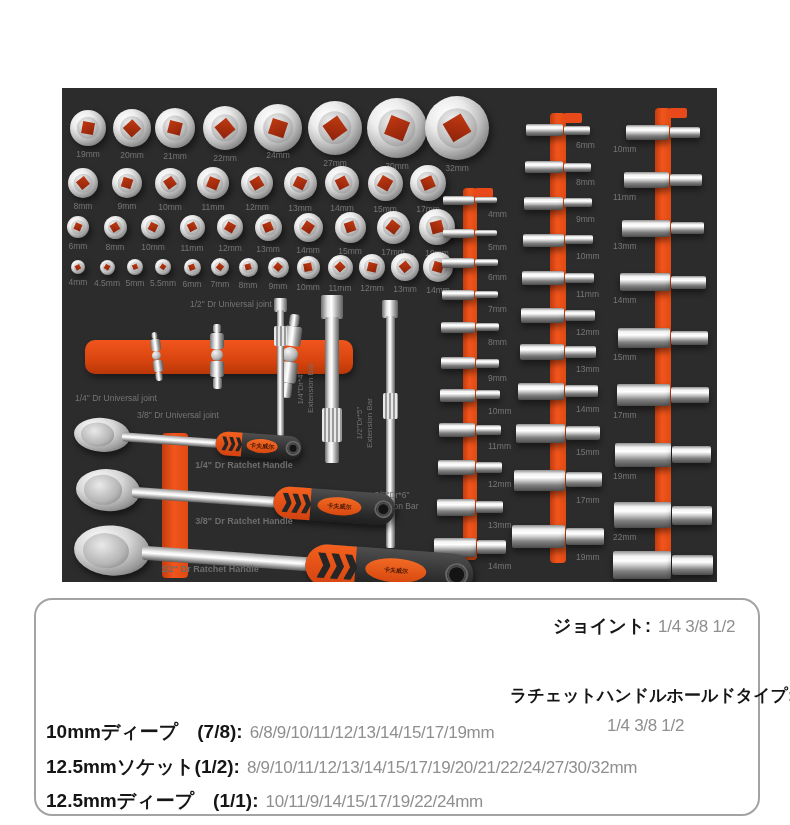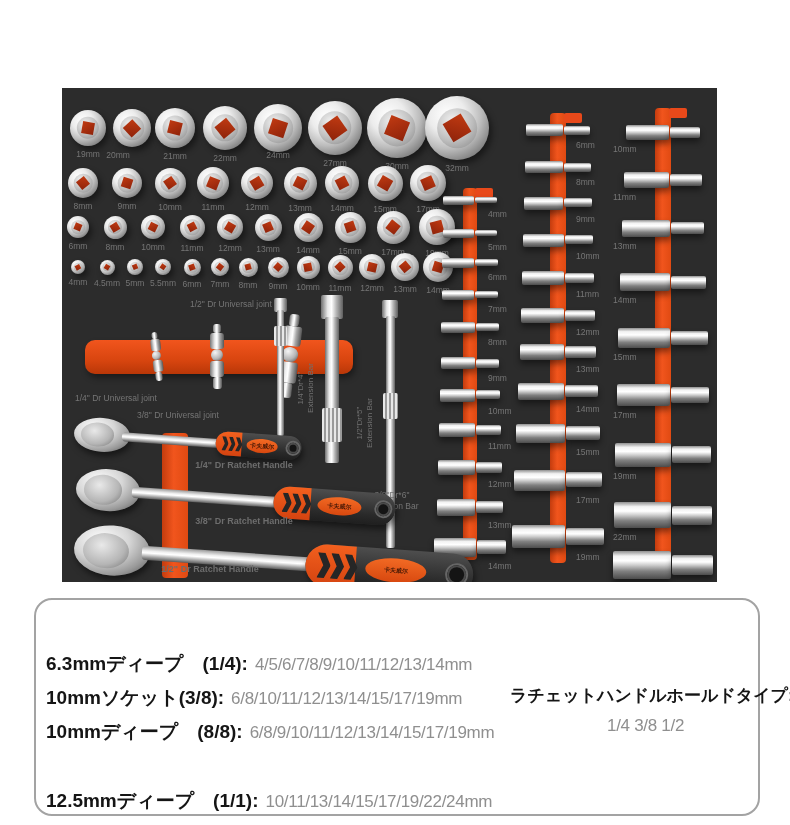--- a/index.html
+++ b/index.html
@@ -58,21 +58,21 @@
   <div class="photo">
       <div class="hexsock" style="left: 8px; top: 22px; width: 36px; height: 36px;">
         <div class="hexin"></div>
         <div class="hexhole" style="transform: translate(-50%, -50%) rotate(10deg);"></div>
       </div>
       <div class="plabel pc" style="left: 26px; top: 61px;">19mm</div>
       <div class="hexsock" style="left: 51px; top: 21px; width: 38px; height: 38px;">
         <div class="hexin"></div>
         <div class="hexhole" style="transform: translate(-50%, -50%) rotate(47deg);"></div>
       </div>
-      <div class="plabel pc" style="left: 56px; top: 62px;">20mm</div>
+      <div class="plabel pc" style="left: 70px; top: 62px;">20mm</div>
       <div class="hexsock" style="left: 93px; top: 20px; width: 40px; height: 40px;">
         <div class="hexin"></div>
         <div class="hexhole" style="transform: translate(-50%, -50%) rotate(14deg);"></div>
       </div>
       <div class="plabel pc" style="left: 113px; top: 63px;">21mm</div>
       <div class="hexsock" style="left: 141px; top: 18px; width: 44px; height: 44px;">
         <div class="hexin"></div>
         <div class="hexhole" style="transform: translate(-50%, -50%) rotate(51deg);"></div>
       </div>
       <div class="plabel pc" style="left: 163px; top: 65px;">22mm</div>
@@ -433,33 +433,33 @@
           <div class="gchev" style="left: 15%; top: 20%; width: 8%; height: 60%;"></div>
           <div class="gchev" style="left: 23%; top: 20%; width: 8%; height: 60%;"></div>
           <div class="gpatch" style="left: 36%; top: 22%; width: 36%; height: 56%;">卡夫威尔</div>
           <div class="ghole" style="right: 4%; top: 50%; width: 18.9px; height: 18.9px; transform: translateY(-50%);"></div>
         </div>
       </div>
       <div class="plabel pc rlab" style="left: 148px; top: 476px;">1/2" Dr Ratchet Handle</div>
     </div>
 
   <div class="specs">
-    <div class="spec-row r2">
-      <span class="sl">6.3mmディープ　(1/4):</span><span class="sv">4/5/6/7/8/9/10/11/12/13/14mm</span>
-    </div>
-    <div class="spec-row r3">
-      <span class="sl">10mmソケット(3/8):</span><span class="sv">6/8/10/11/12/13/14/15/17/19mm</span>
-    </div>
     <div class="spec-row r4">
-      <span class="sl">10mmディープ　(8/8):</span><span class="sv">6/8/9/10/11/12/13/14/15/17/19mm</span>
+      <span class="sl">10mmディープ　(7/8):</span><span class="sv">6/8/9/10/11/12/13/14/15/17/19mm</span>
+    </div>
+    <div class="spec-row r5">
+      <span class="sl">12.5mmソケット(1/2):</span><span class="sv">8/9/10/11/12/13/14/15/17/19/20/21/22/24/27/30/32mm</span>
     </div>
     <div class="spec-row r6">
-      <span class="sl">12.5mmディープ　(1/1):</span><span class="sv">10/11/13/14/15/17/19/22/24mm</span>
+      <span class="sl">12.5mmディープ　(1/1):</span><span class="sv">10/11/9/14/15/17/19/22/24mm</span>
     </div>
 
+    <div class="side s1">
+      <span class="sl">ジョイント:</span><span class="sv">1/4 3/8 1/2</span>
+    </div>
     <div class="side s3">
       <span class="sl">ラチェットハンドルホールドタイプ:</span>
     </div>
     <div class="side s4">
       <span class="sv">1/4 3/8 1/2</span>
     </div>
   </div>
 </div>
 
 </body></html>

